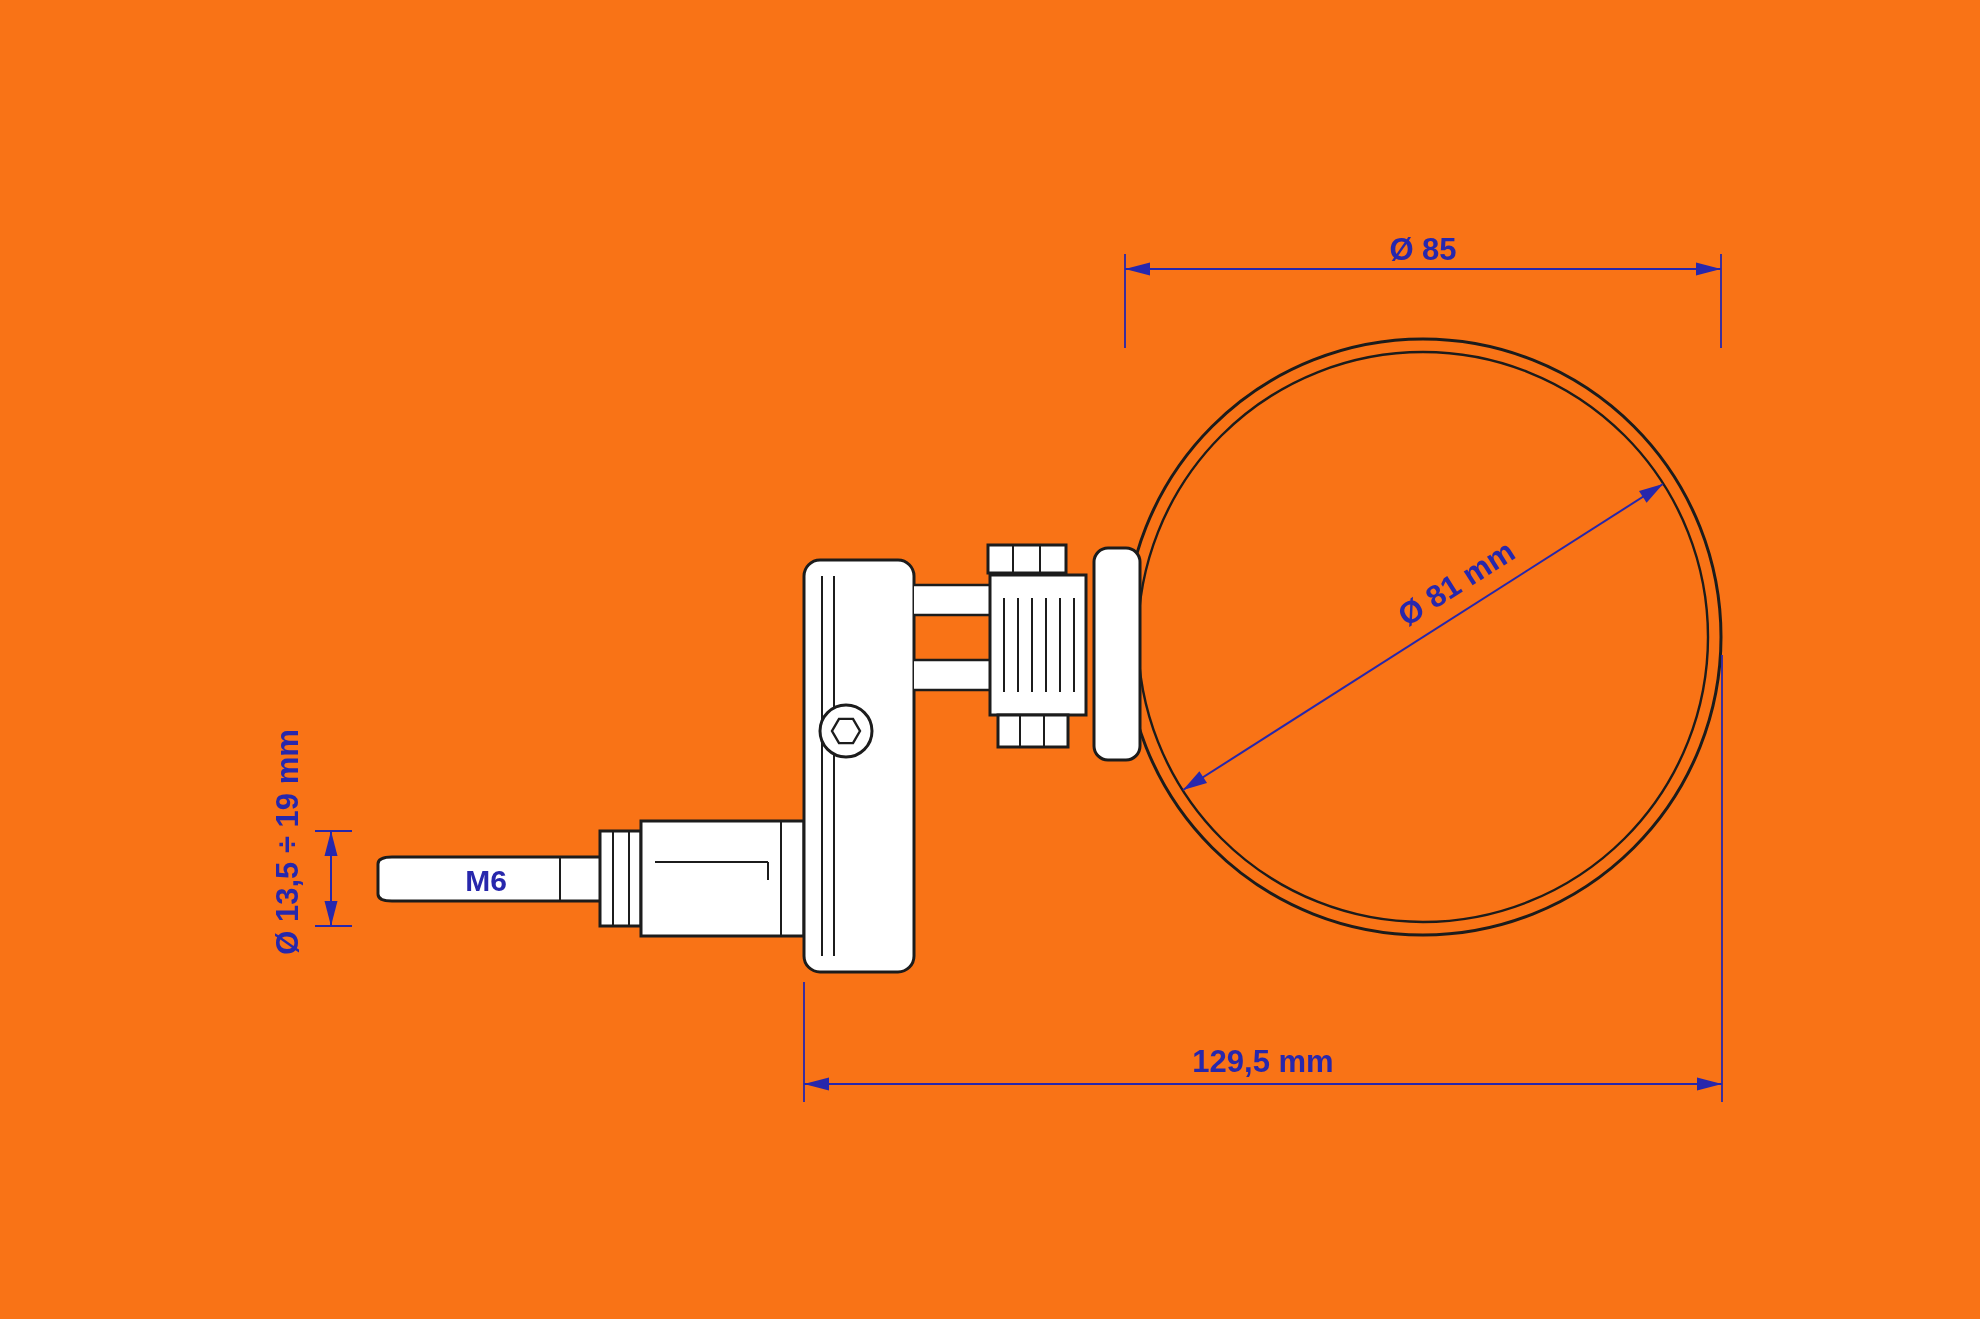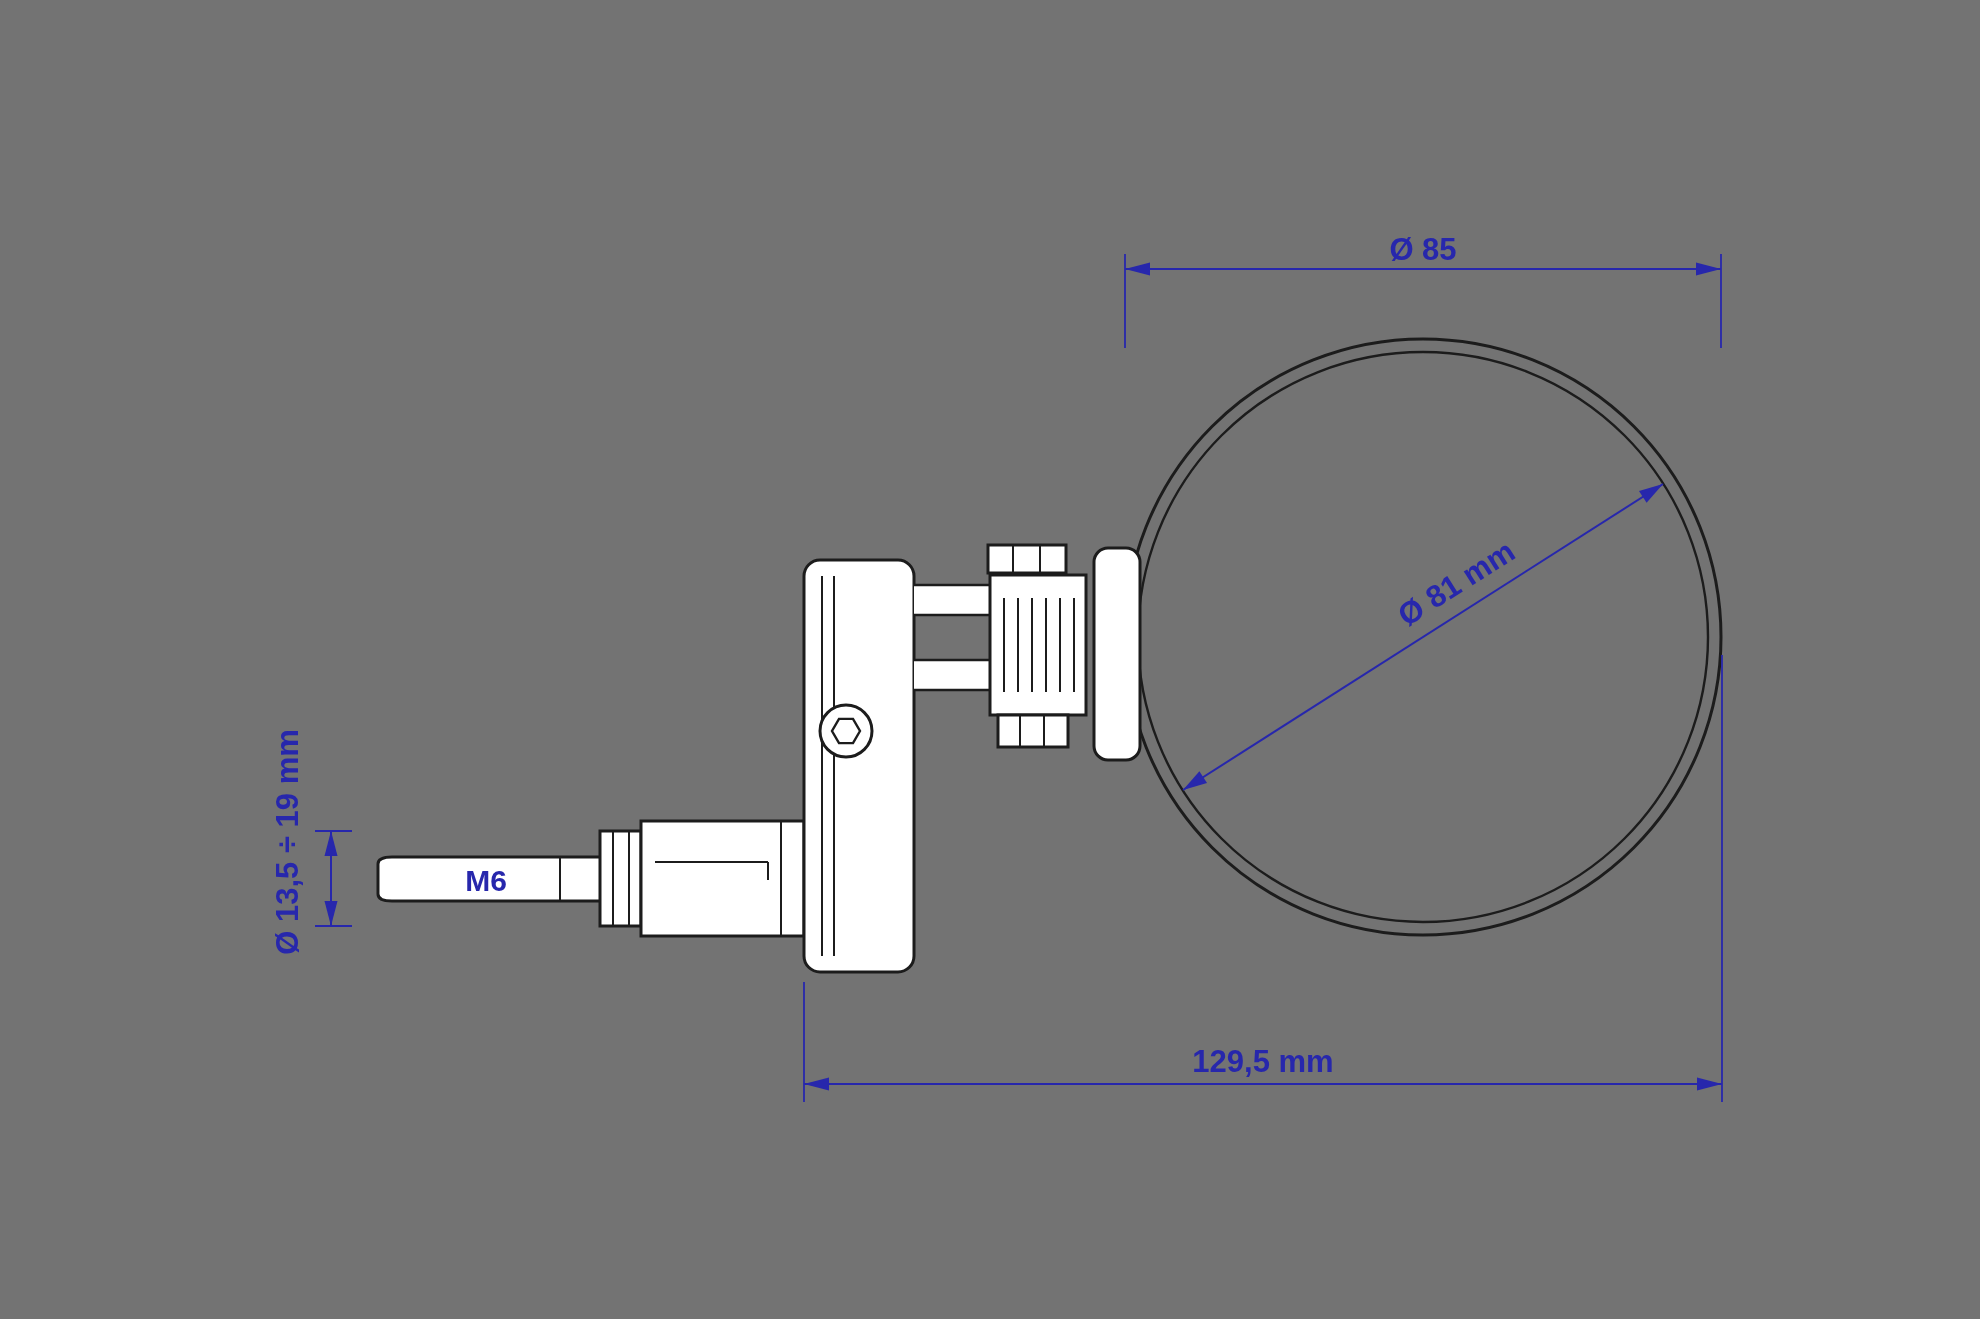--- a/index.html
+++ b/index.html
@@ -7,21 +7,21 @@
     padding: 0;
     background: #ffffff;
     width: 1980px;
     height: 1319px;
     overflow: hidden;
     font-family: "Liberation Sans", sans-serif;
   }
   .canvas-wrap {
     width: 1980px;
     height: 1319px;
-    background: #737373;
+    background: #f97316;
     text-align: right;
   }
   svg { display: block; }
   .dim-text {
     font-family: "Liberation Sans", sans-serif;
     font-size: 31px;
     font-weight: 600;
   }
   .thread-text {
     font-family: "Liberation Sans", sans-serif;

